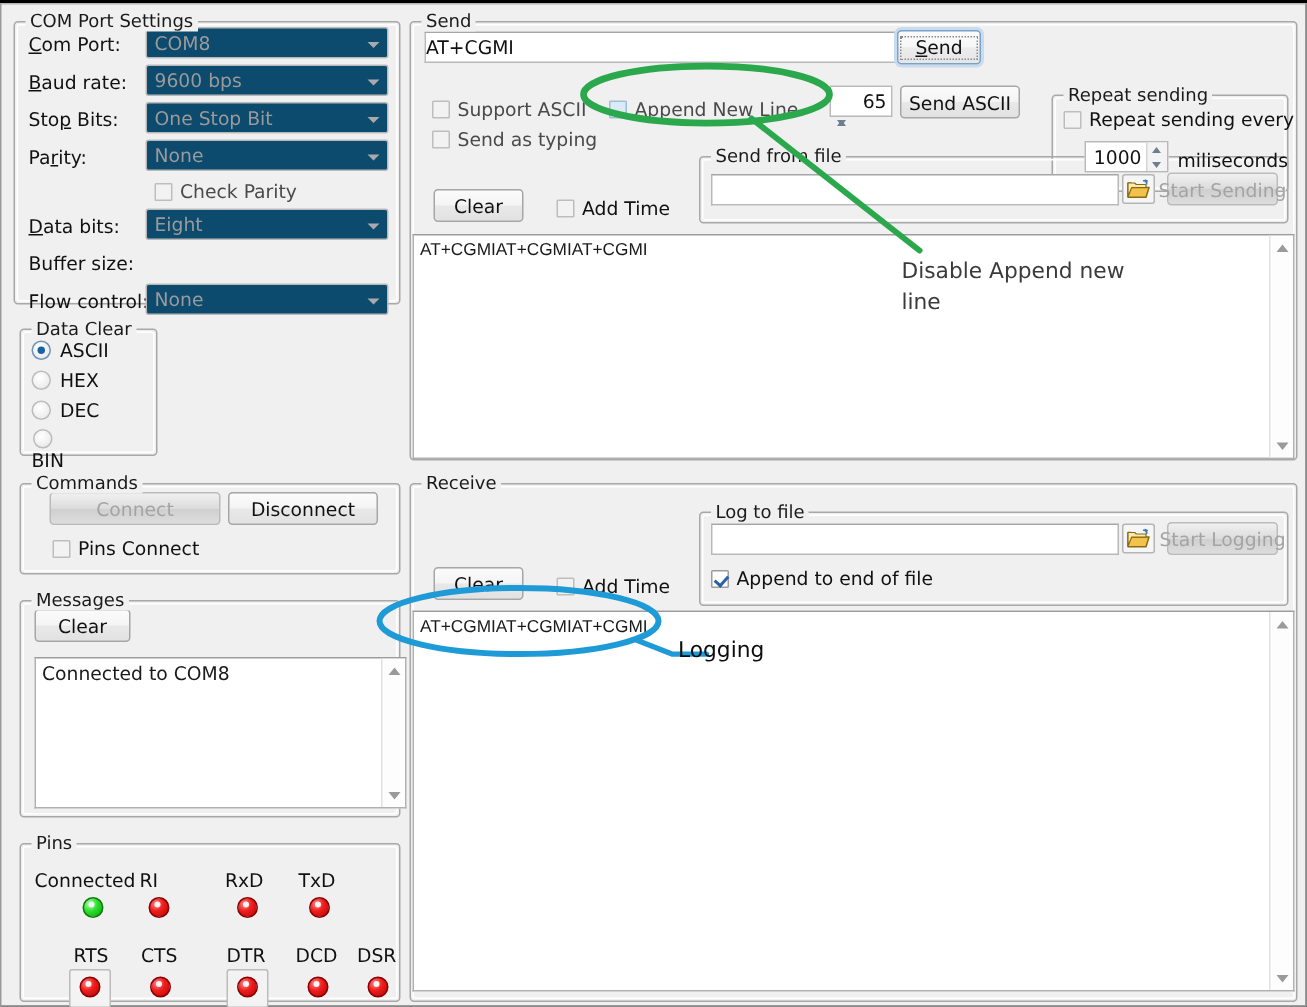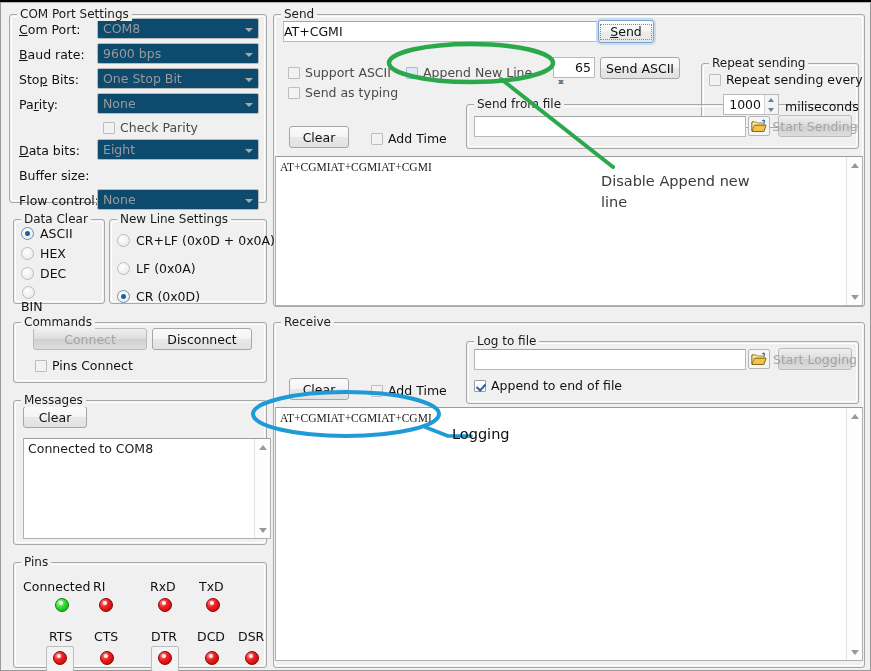--- a/index.html
+++ b/index.html
@@ -154,21 +154,21 @@
 
   
   .tarea {
     position: absolute; background: #ffffff;
     border: 1px solid #b0b0b0; border-top-color: #9c9c9c;
     overflow: hidden;
   }
   .tarea .content {
     position: absolute; left: 0; top: 0; right: 16px; bottom: 0;
     padding: 3px 4px;
-    font-family: Liberation Serif, serif;
+    font-family: Liberation Sans, sans-serif;
     font-size: 11.5px; color: #1a1a1a; line-height: 14px;
     white-space: pre-wrap; word-break: break-all;
   }
   .tarea .content.sans {
     font-family: "DejaVu Sans", "Liberation Sans", sans-serif;
     font-size: 12.5px;
   }
   .sbar {
     position: absolute; right: 0; top: 0; bottom: 0; width: 16px;
     background: #fdfdfd; border-left: 1px solid #e2e2e2;
@@ -296,38 +296,20 @@
         <div class="dot"></div>
         <div class="txt">DEC</div>
       </div>
       <div class="rad" style="left:8px; top:67px;flex-direction:column;">
         <div class="dot"></div>
         <div class="txt">BIN</div>
       </div>
     </div>
   </div>
 
-  <div class="group" style="left:108px; top:209px; width:158px; height:92px;">
-    <div class="gframe"></div>
-    <div class="glegend">New Line Settings</div>
-    <div class="ginner">
-      <div class="rad" style="left:8px; top:14px;">
-        <div class="dot"></div>
-        <div class="txt">CR+LF (0x0D + 0x0A)</div>
-      </div>
-      <div class="rad" style="left:8px; top:42px;">
-        <div class="dot"></div>
-        <div class="txt">LF (0x0A)</div>
-      </div>
-      <div class="rad on" style="left:8px; top:70px;">
-        <div class="dot"></div>
-        <div class="txt">CR (0x0D)</div>
-      </div>
-    </div>
-  </div>
 
   <div class="group" style="left:12px; top:312px; width:254px; height:68px;">
     <div class="gframe"></div>
     <div class="glegend">Commands</div>
     <div class="ginner">
       <div class="btn disabled" style="left:20px; top:6px; width:114px; height:22px;">
         <span class="lab">Connect</span>
       </div>
       <div class="btn" style="left:139px; top:6px; width:100px; height:22px;">
         <span class="lab">Disconnect</span>

